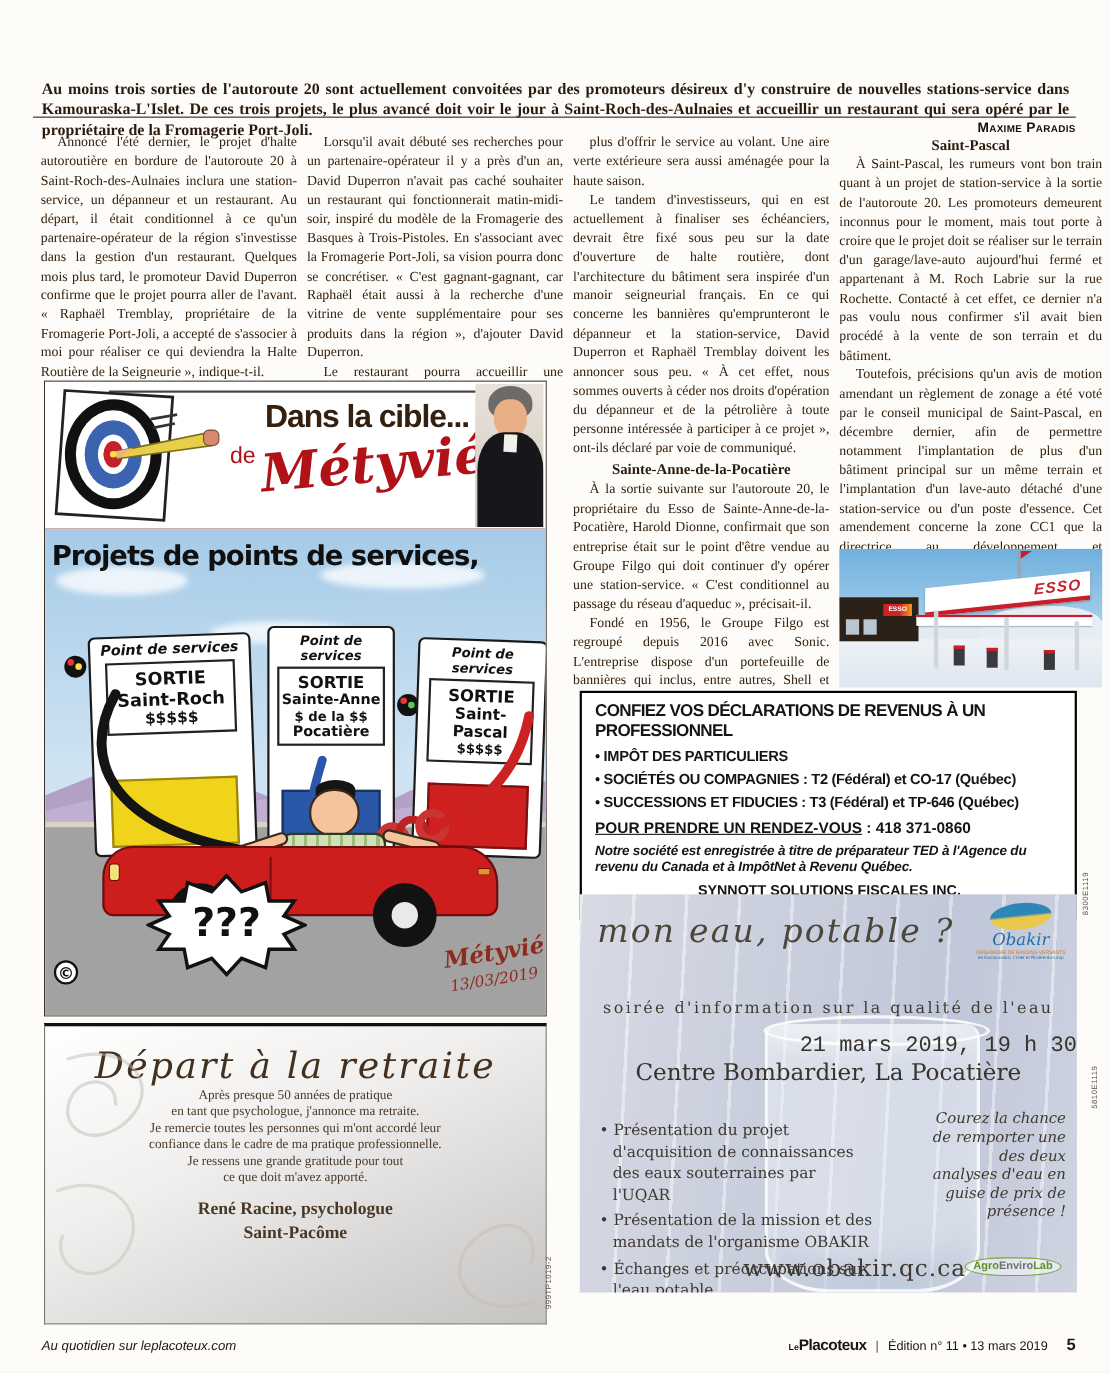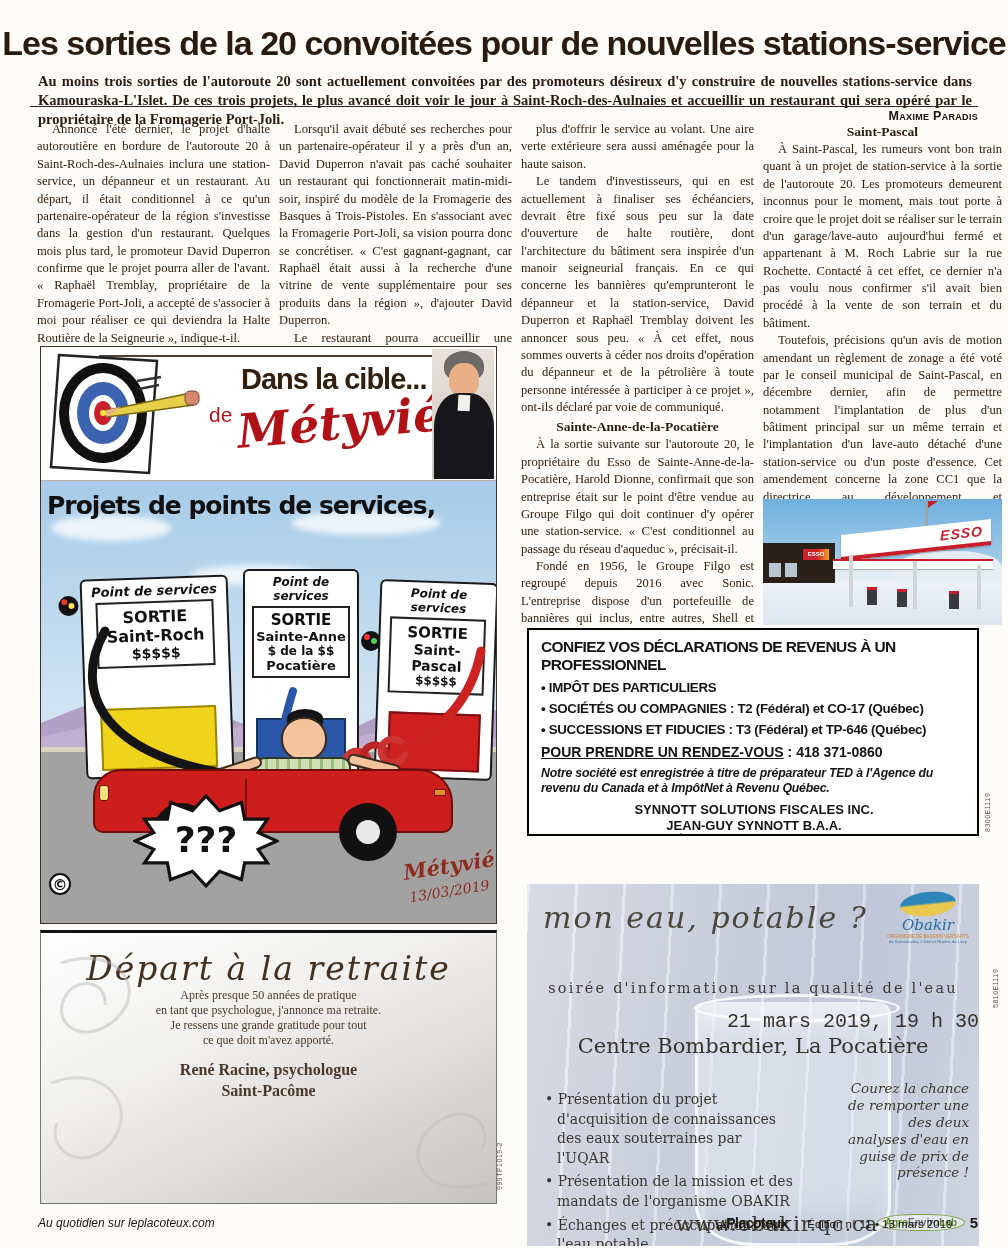--- a/index.html
+++ b/index.html
@@ -100,21 +100,21 @@
   .synnott { position:absolute; left:527px; top:628px; width:452px; height:208px; background:#fff; border:2.5px solid #000; padding:8px 10px 6px 12px; font-family:"Liberation Sans",sans-serif; color:#141414; overflow:hidden; }
   .sy-title { font-weight:800; font-size:15.5px; letter-spacing:-.6px; }
   .sy-b { font-weight:800; font-size:13.3px; letter-spacing:-.3px; margin-top:6px; }
   .sy-rdv { font-weight:800; font-size:14px; margin-top:7px; }
   .sy-rdv u { text-decoration:underline; }
   .sy-note { font-weight:bold; font-style:italic; font-size:12.3px; line-height:1.25; margin-top:6px; letter-spacing:-.2px; }
   .sy-center { text-align:center; margin-top:5px; line-height:1.25; }
   .sy-co { font-weight:800; font-size:13px; }
   .sy-addr { font-size:12.5px; }
   
-  .obakir { position:absolute; left:527px; top:884px; width:452px; height:362px; overflow:hidden; color:#453f35;
+  .obakir { position:absolute; left:527px; top:813px; width:452px; height:362px; overflow:hidden; color:#453f35;
     background: linear-gradient(100deg,#e3e4ec 0%, #d4d8e4 35%, #c9cfdf 70%, #d8dde8 100%); }
   .ob-planks { position:absolute; inset:0; background: repeating-linear-gradient(93deg, rgba(255,255,255,.30) 0 3px, rgba(120,130,160,.10) 3px 48px); }
   .ob-glass { position:absolute; left:168px; top:118px; width:196px; height:244px; background:rgba(244,248,252,.42); border:3px solid rgba(255,255,255,.75); border-top:none; border-radius:14px 14px 58px 58px/12px 12px 40px 40px; box-shadow:inset 0 18px 26px rgba(255,255,255,.55), inset 0 -24px 30px rgba(150,165,190,.35); }
   .ob-glass:before { content:""; position:absolute; left:-4px; top:-8px; width:200px; height:22px; border:3px solid rgba(255,255,255,.85); border-radius:50%; }
   .ob-title { position:absolute; left:16px; top:16px; font-family:"DejaVu Serif",serif; font-style:italic; font-size:30px; letter-spacing:2px; color:#4c463b; }
   .ob-logo { position:absolute; right:8px; top:8px; width:86px; text-align:center; }
   .ob-swoosh { width:56px; height:24px; margin:0 auto; border-radius:50%; background:linear-gradient(#2e86b8 45%, #e8c94e 55%); transform:rotate(-6deg); }
   .ob-logoname { font-family:"DejaVu Serif",serif; font-style:italic; font-size:15px; color:#1d6fa8; }
   .ob-logosub1 { font-size:4.5px; color:#d07a1e; font-family:"Liberation Sans",sans-serif; }
   .ob-logosub2 { font-size:4.2px; color:#356f9e; font-family:"Liberation Sans",sans-serif; }
@@ -135,21 +135,20 @@
   .fr-le { font-size:8px; font-weight:bold; }
   .fr-brand { font-weight:800; font-size:14px; letter-spacing:-.5px; }
   .fr-sep { margin:0 5px; color:#555; }
   .fr-page { font-weight:800; font-size:15px; margin-left:14px; }
 </style>
 </head>
 <body>
 
 <div class="page">
 
-  <h1 class="headline">Les sorties de la 20 convoitées pour de nouvelles stations-service</h1>
   <p class="lede">Au moins trois sorties de l'autoroute 20 sont actuellement convoitées par des promoteurs désireux d'y construire de nouvelles stations-service dans Kamouraska-L'Islet. De ces trois projets, le plus avancé doit voir le jour à Saint-Roch-des-Aulnaies et accueillir un restaurant qui sera opéré par le propriétaire de la Fromagerie Port-Joli.</p>
   <div class="top-rule"></div>
   <div class="byline">Maxime Paradis</div>
 
   <div class="col" id="col1">
     <p>Annoncé l'été dernier, le projet d'halte autoroutière en bordure de l'autoroute 20 à Saint-Roch-des-Aulnaies inclura une station-service, un dépanneur et un restaurant. Au départ, il était conditionnel à ce qu'un partenaire-opérateur de la région s'investisse dans la gestion d'un restaurant. Quelques mois plus tard, le promoteur David Duperron confirme que le projet pourra aller de l'avant. « Raphaël Tremblay, propriétaire de la Fromagerie Port-Joli, a accepté de s'associer à moi pour réaliser ce qui deviendra la Halte Routière de la Seigneurie », indique-t-il.</p>
   </div>
   <div class="col" id="col2">
     <p>Lorsqu'il avait débuté ses recherches pour un partenaire-opérateur il y a près d'un an, David Duperron n'avait pas caché souhaiter un restaurant qui fonctionnerait matin-midi-soir, inspiré du modèle de la Fromagerie des Basques à Trois-Pistoles. En s'associant avec la Fromagerie Port-Joli, sa vision pourra donc se concrétiser. « C'est gagnant-gagnant, car Raphaël était aussi à la recherche d'une vitrine de vente supplémentaire pour ses produits dans la région », d'ajouter David Duperron.</p>
     <p>Le restaurant pourra accueillir une soixantaine de personnes assises à l'intérieur, en</p>
@@ -315,20 +314,24 @@
     </svg>
     <svg width="160" height="150" style="position:absolute;right:0;bottom:0;opacity:.4;">
       <path d="M150,130 C90,150 60,100 100,70 C130,48 158,70 146,96" fill="none" stroke="#bdbab6" stroke-width="3"></path>
     </svg>
     <div class="rt-title">Départ à la retraite</div>
     <div class="rt-p">
       <div>Après presque 50 années de pratique</div>
       <div>en tant que psychologue, j'annonce ma retraite.</div>
     </div>
     <div class="rt-p">
+      <div>Je remercie toutes les personnes qui m'ont accordé leur</div>
+      <div>confiance dans le cadre de ma pratique professionnelle.</div>
+    </div>
+    <div class="rt-p">
       <div>Je ressens une grande gratitude pour tout</div>
       <div>ce que doit m'avez apporté.</div>
     </div>
     <div class="rt-sign">
       <div>René Racine, psychologue</div>
       <div>Saint-Pacôme</div>
     </div>
   </div>
 
   <div class="synnott">

